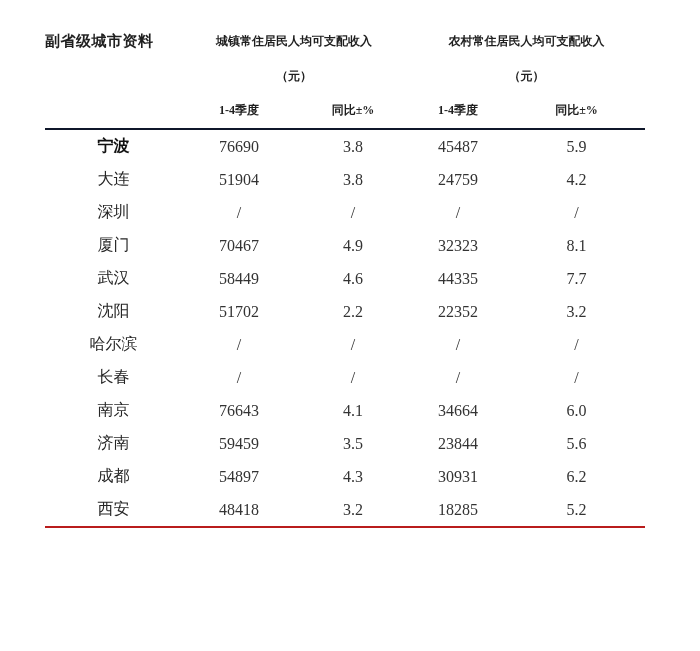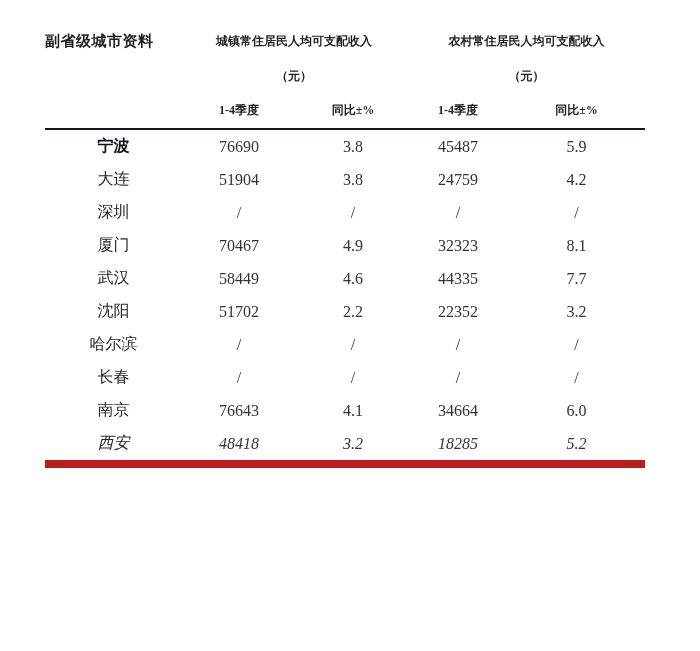--- a/index.html
+++ b/index.html
@@ -56,21 +56,21 @@
     font-size: 16px;
     color: #333333;
     white-space: nowrap;
   }
   tbody td.city {
     text-align: center;
     padding-left: 2px;
     color: #262626;
   }
   tbody tr.bold-row td.city { font-weight: bold; color: #111; }
-  tbody tr:last-child td { border-bottom: 8px solid #b91c1c; font-style: italic; }
+  tbody tr:last-child td { border-bottom: 2px solid #b91c1c; }
 </style>
 </head>
 <body>
 
 <div class="page">
   <table class="stat-table">
     <colgroup>
       <col class="c1">
         <col class="c2">
         <col class="c3">
@@ -154,20 +154,34 @@
           <td>/</td>
         </tr>
         <tr>
           <td class="city">南京</td>
           <td>76643</td>
           <td>4.1</td>
           <td>34664</td>
           <td>6.0</td>
         </tr>
         <tr>
+          <td class="city">济南</td>
+          <td>59459</td>
+          <td>3.5</td>
+          <td>23844</td>
+          <td>5.6</td>
+        </tr>
+        <tr>
+          <td class="city">成都</td>
+          <td>54897</td>
+          <td>4.3</td>
+          <td>30931</td>
+          <td>6.2</td>
+        </tr>
+        <tr>
           <td class="city">西安</td>
           <td>48418</td>
           <td>3.2</td>
           <td>18285</td>
           <td>5.2</td>
         </tr>
       </tbody>
   </table>
 </div>
 

